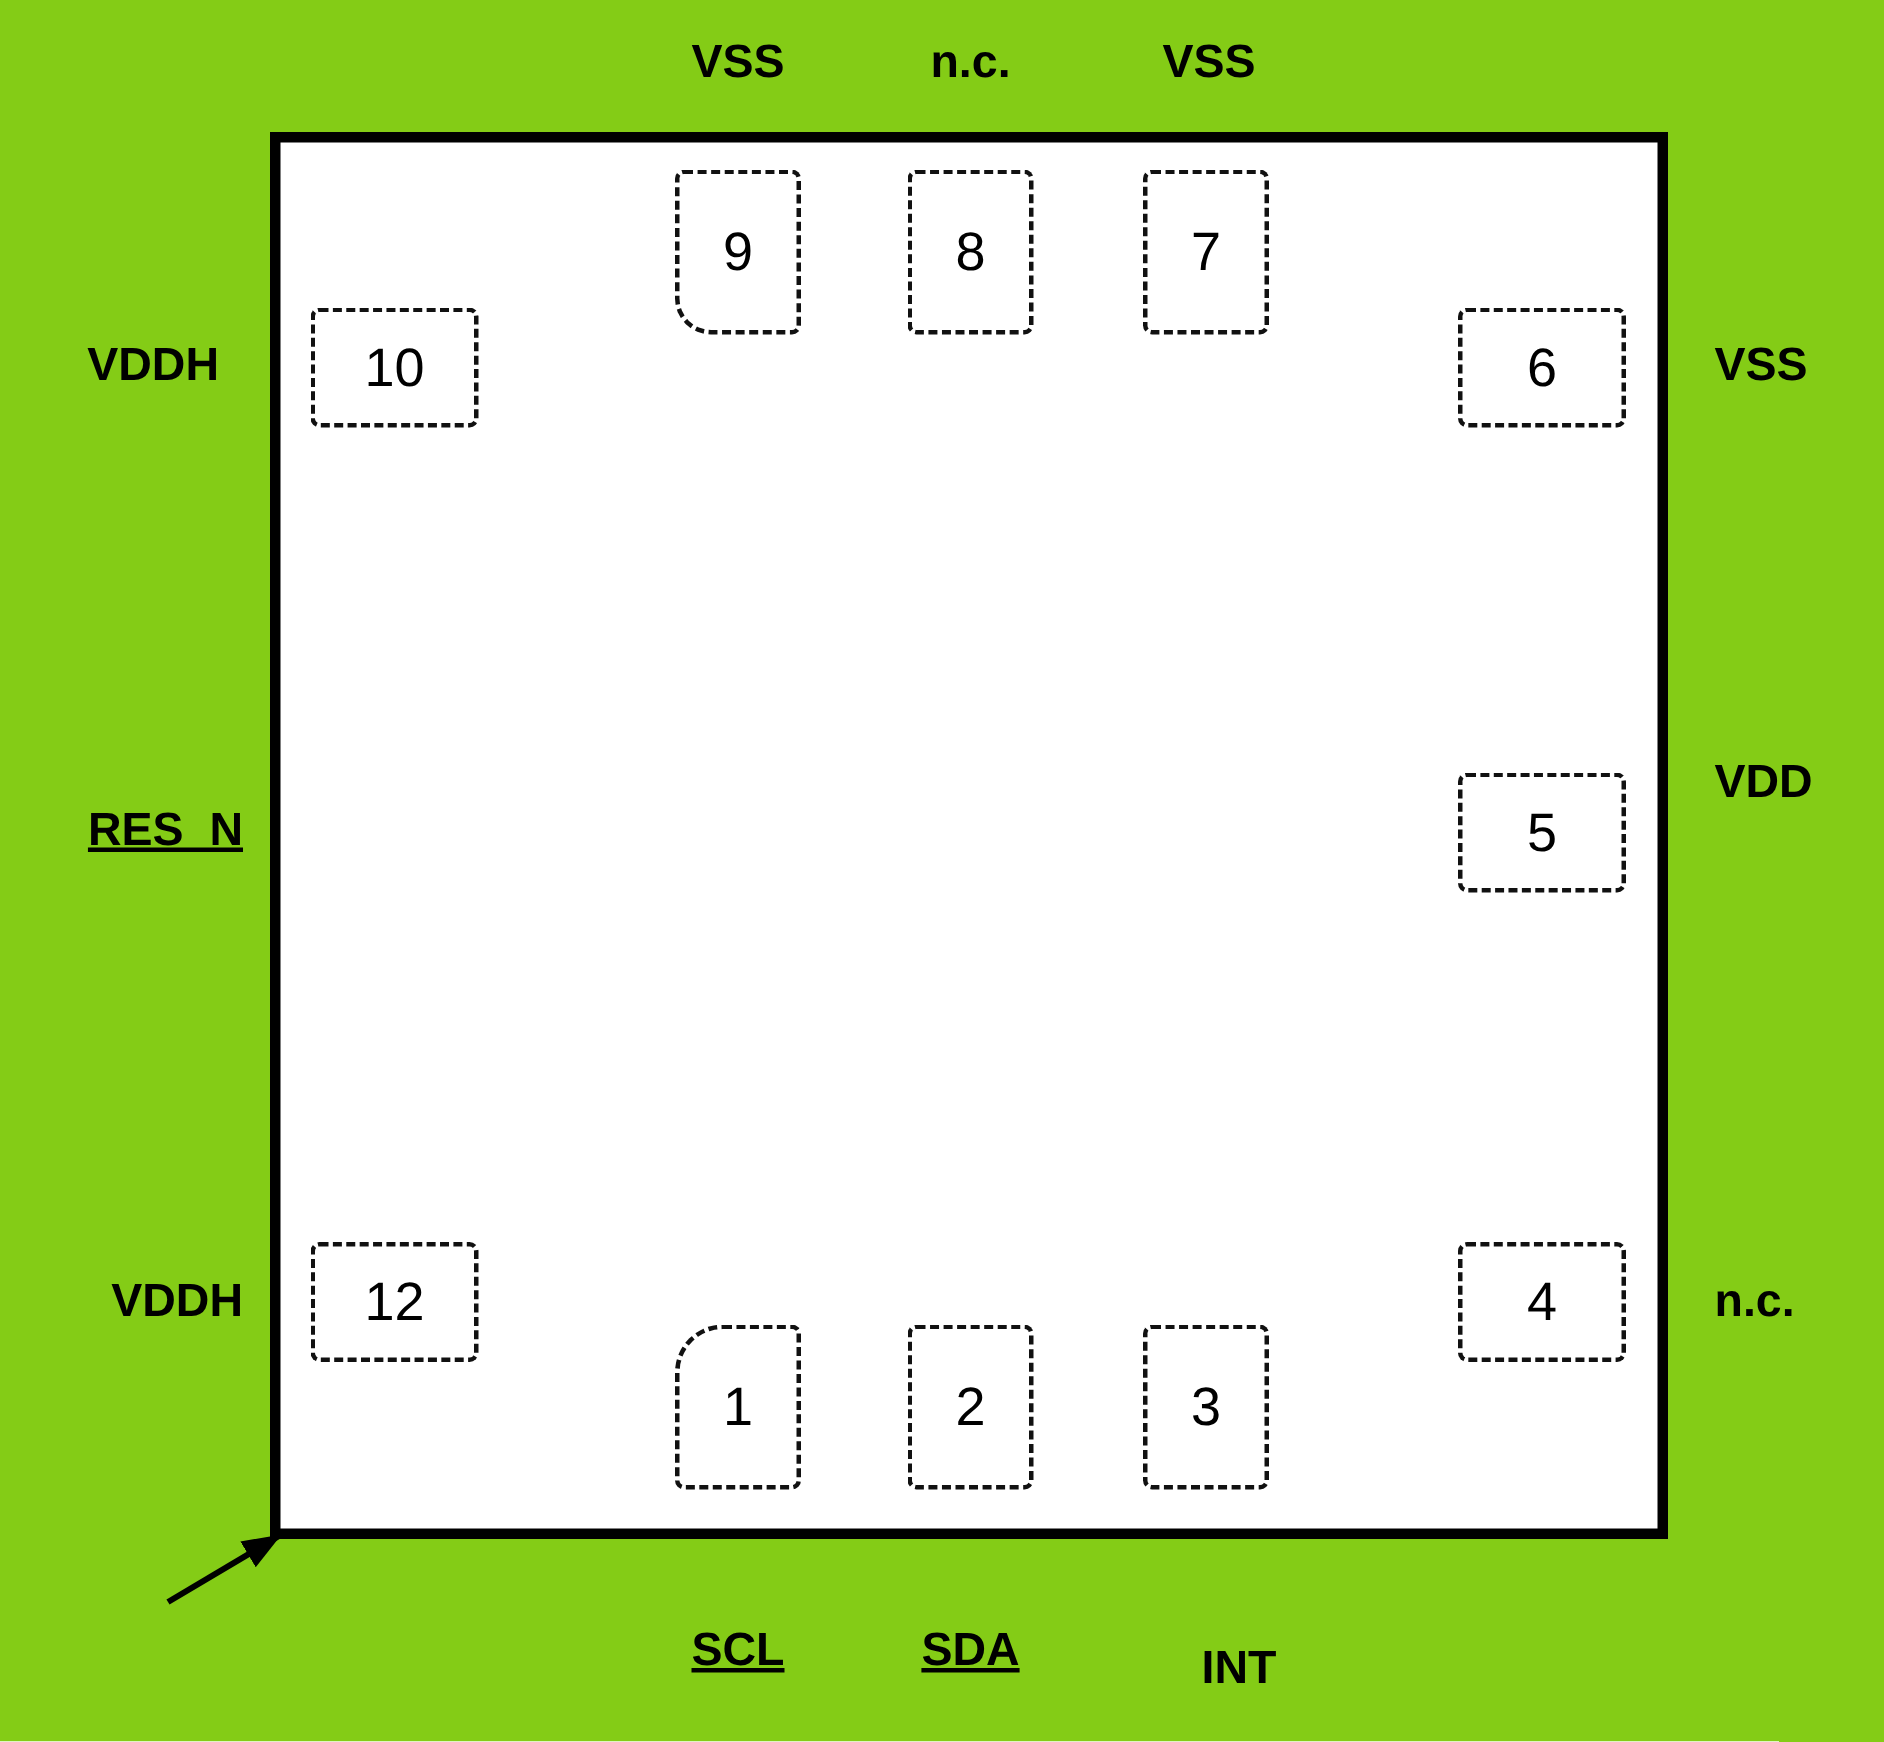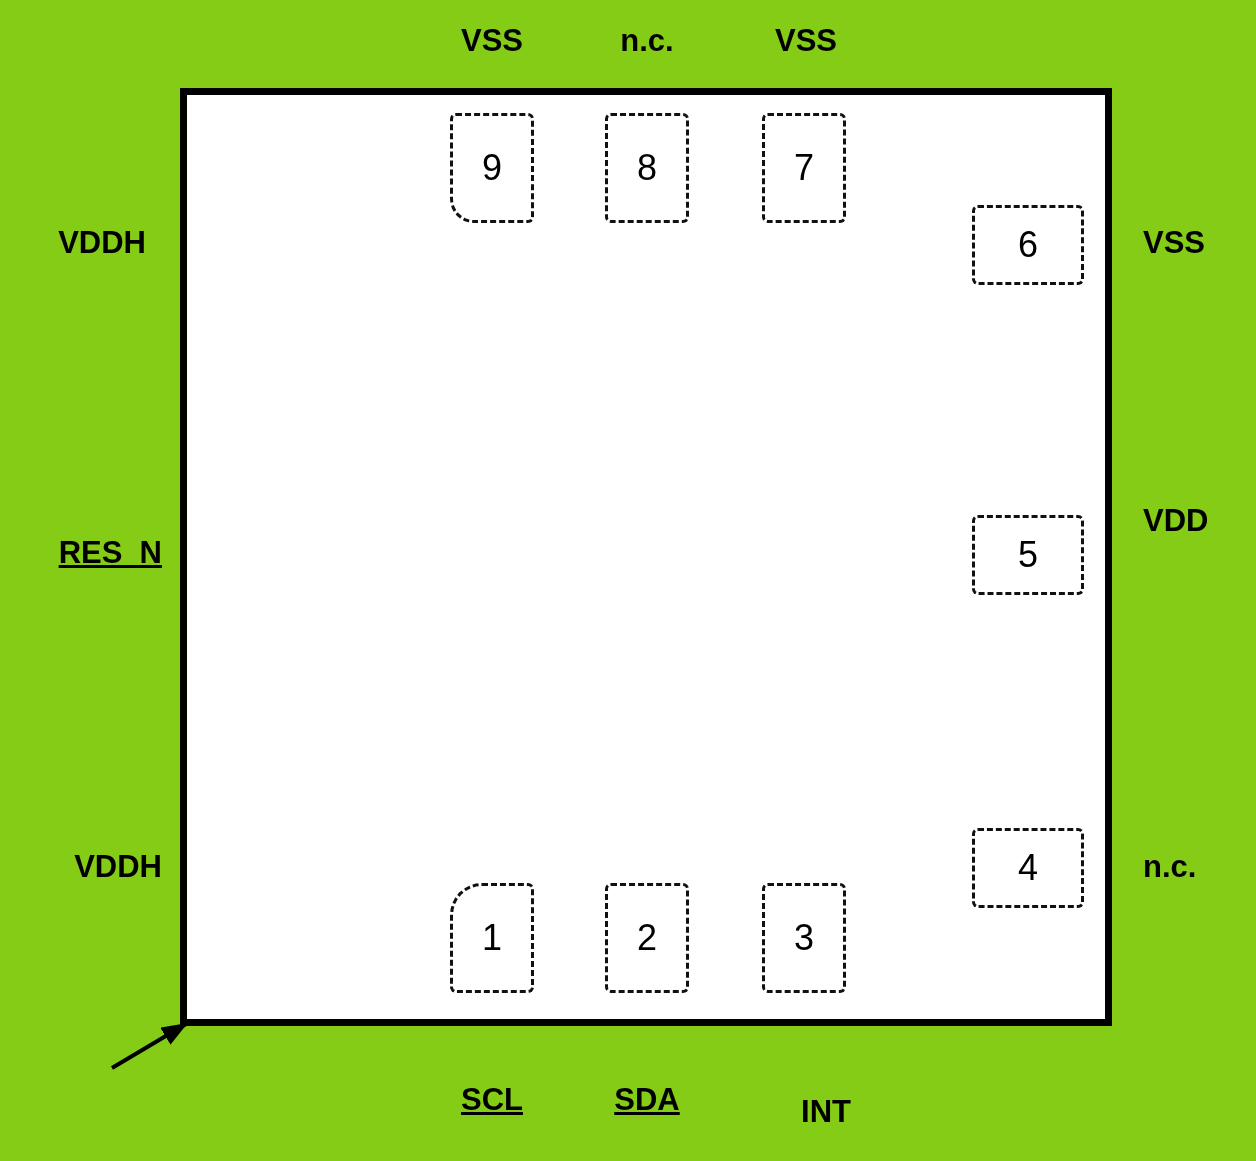--- a/index.html
+++ b/index.html
@@ -83,20 +83,26 @@
   <div class="pad v round-bl" style="left:450px; top:113px;">
     <span>9</span>
   </div>
   <div class="pad v" style="left:605px; top:113px;">
     <span>8</span>
   </div>
   <div class="pad v" style="left:762px; top:113px;">
     <span>7</span>
   </div>
 
+  <div class="pad h" style="left:207px; top:205px;">
+    <span>10</span>
+  </div>
+  <div class="pad h" style="left:207px; top:828px;">
+    <span>12</span>
+  </div>
 
   <div class="pad h" style="left:972px; top:205px;">
     <span>6</span>
   </div>
   <div class="pad h" style="left:972px; top:515px;">
     <span>5</span>
   </div>
   <div class="pad h" style="left:972px; top:828px;">
     <span>4</span>
   </div>

